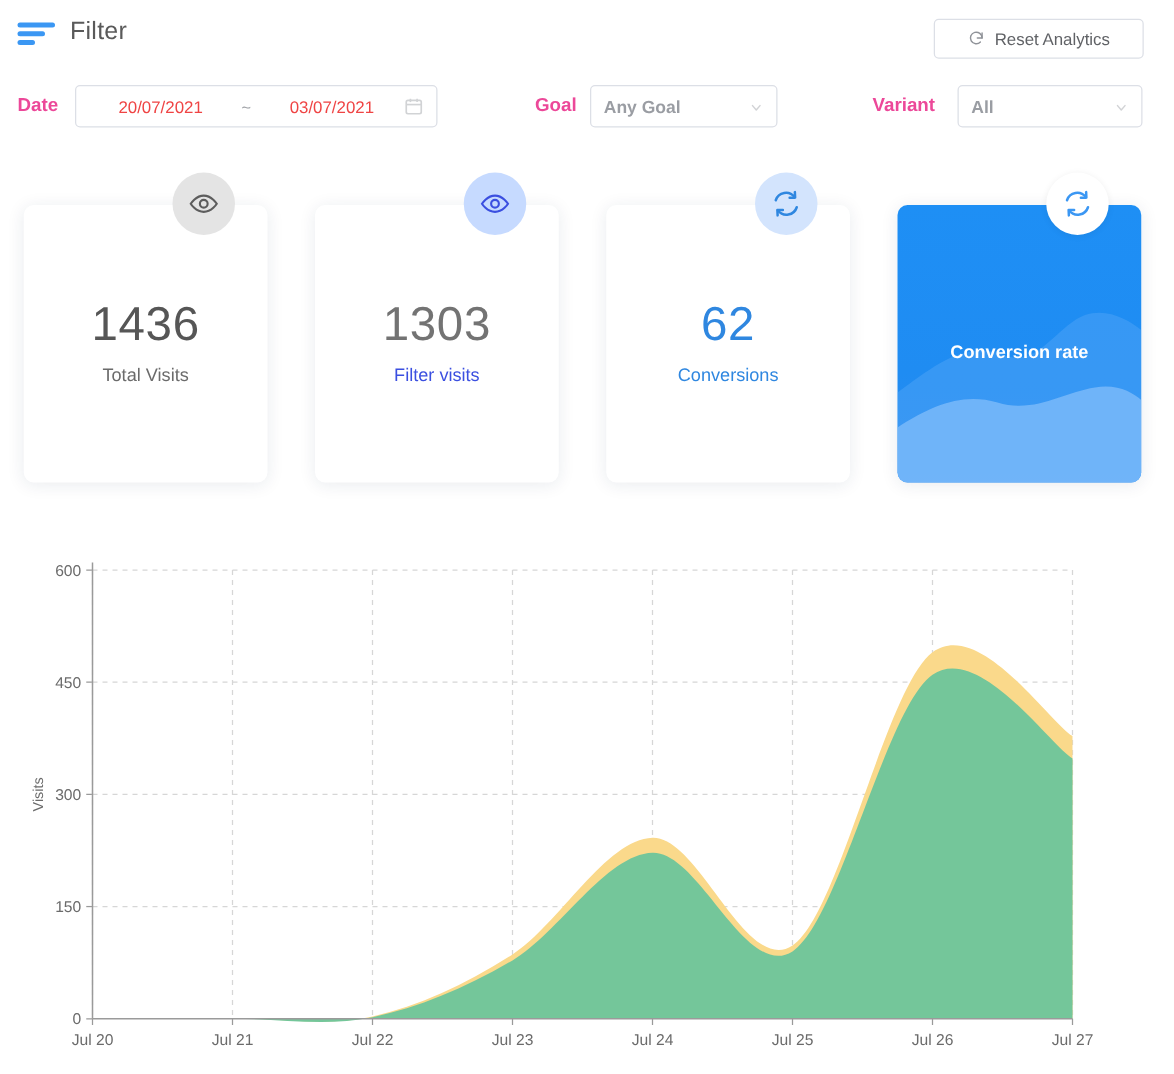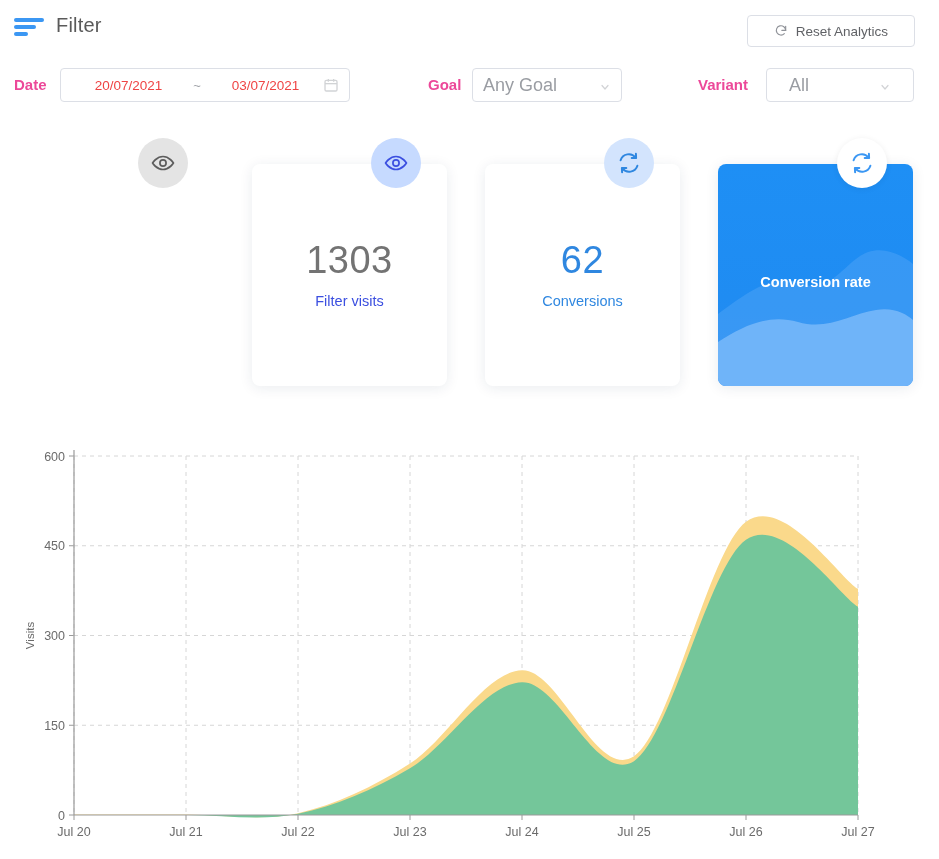--- a/index.html
+++ b/index.html
@@ -49,22 +49,22 @@
     display:flex; align-items:center;
   }
   .date-ctrl { left: 60px; width: 290px; padding: 0 10px; gap: 0; }
   .date-ctrl .dv {
     flex: 1; text-align:center; font-size: 13.5px; color:#ef4444;
   }
   .date-ctrl .sep { width: 22px; text-align:center; font-size: 13px; color:#a0a3a8; }
   .cal-icon { width:16px; height:16px; flex:0 0 16px; opacity:.45; }
 
   .goal-ctrl { left: 472px; width: 150px; padding: 0 10px; justify-content:space-between; }
-  .variant-ctrl { left: 766px; width: 148px; padding: 0 22px; justify-content:space-between; }
-  .sel-val { font-size: 18px; color:#9a9da3; }
+  .variant-ctrl { left: 766px; width: 148px; padding: 0 10px; justify-content:space-between; }
+  .sel-val { font-size: 14px; color:#9a9da3;font-weight:bold; }
   .chev { width:12px; height:12px; opacity:.45; }
 
   .goal-label { left: 428px; }
   .variant-label { left: 698px; }
   .date-label { left: 14px; }
 
   
   .cards { position:absolute; left:0; top: 140px; width:939px; height: 250px; }
   .card {
     position:absolute; top: 24px; width: 195px; height: 222px;
@@ -169,20 +169,24 @@
     <span class="chev">
       <svg width="12" height="12" viewBox="0 0 24 24" fill="none" stroke="#9b9ea4" stroke-width="2.4" stroke-linecap="round" stroke-linejoin="round">
           <polyline points="6 9 12 16 18 9"></polyline>
         </svg>
     </span>
   </div>
 </div>
 
 <div class="cards">
 
+  <div class="card" id="card-0">
+    <div class="value">1436</div>
+    <div class="label">Total Visits</div>
+  </div>
 
   <div class="card" id="card-1">
     <div class="value">1303</div>
     <div class="label">Filter visits</div>
   </div>
 
   <div class="card" id="card-2">
     <div class="value">62</div>
     <div class="label">Conversions</div>
   </div>

